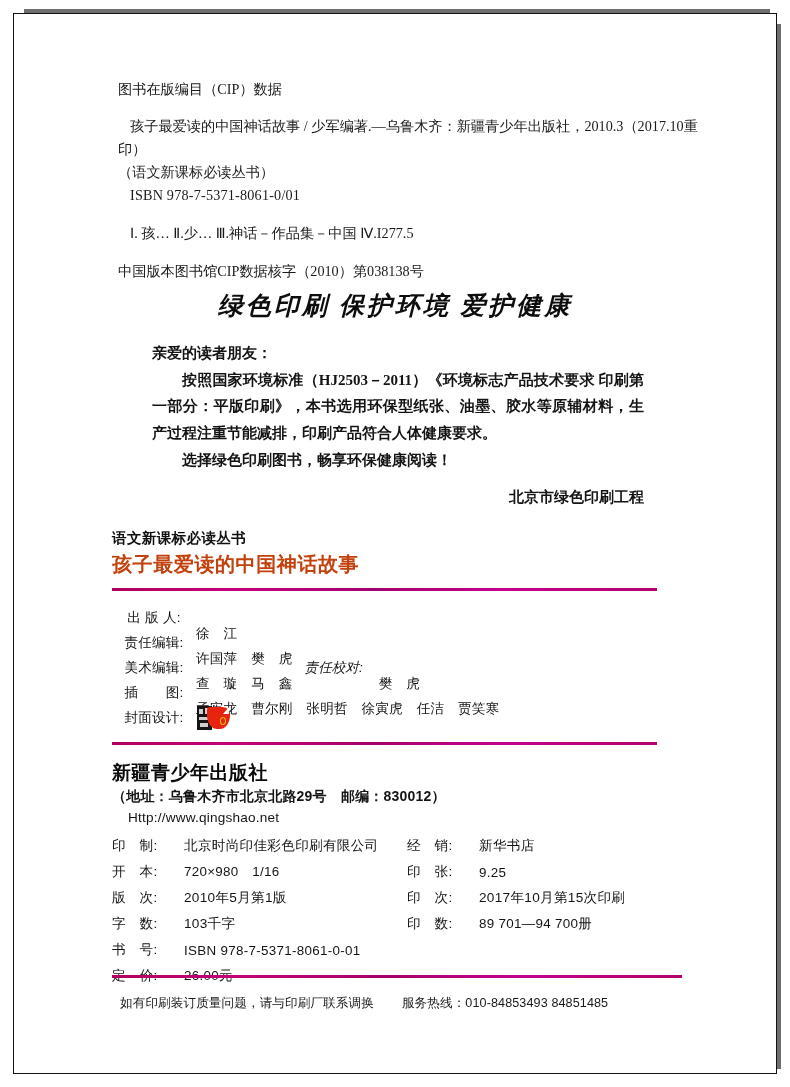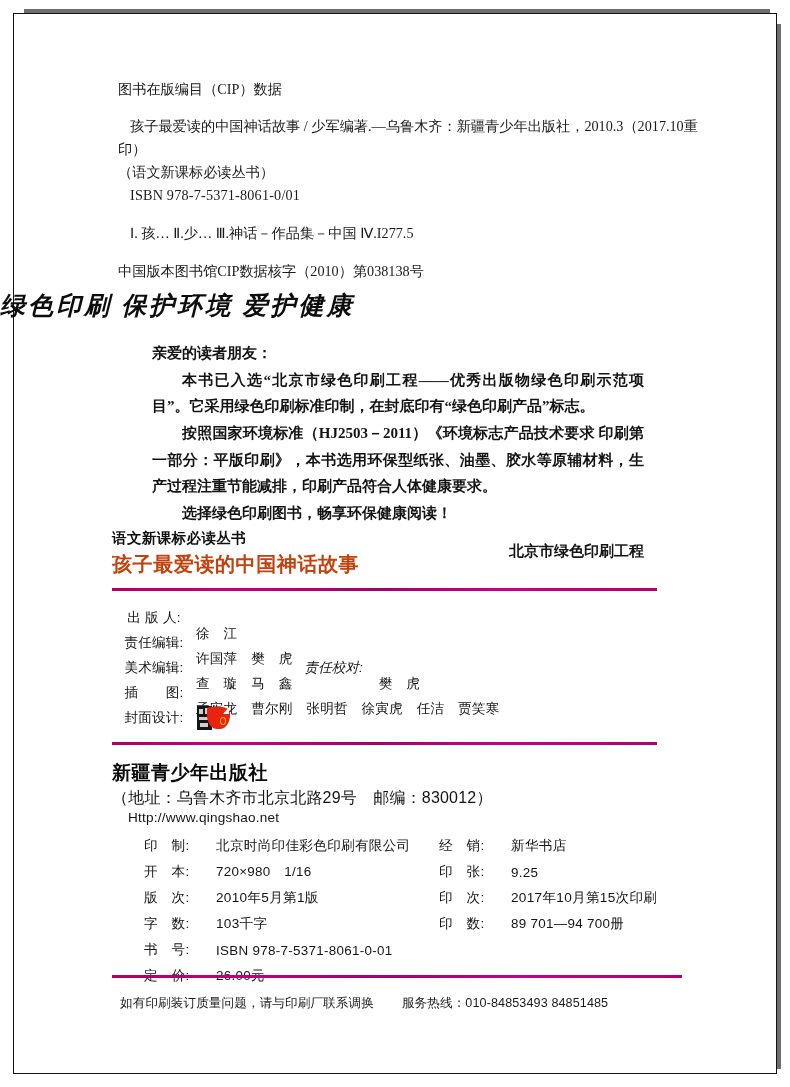--- a/index.html
+++ b/index.html
@@ -68,20 +68,21 @@
   .cip-wrap { white-space: normal; }
   .cip-indent { text-indent: 12px; }
   .cip-mono { font-family: "Liberation Serif", serif; letter-spacing: 0.2px; }
 
   
   .green-title {
     position: absolute;
     left: 0;
     top: 289px;
     width: 790px;
+    text-align: center;
     font-family: "Liberation Serif", serif;
     font-size: 25px;
     font-style: italic;
     font-weight: 600;
     letter-spacing: 3px;
     color: #0d0d0d;
   }
 
   
   .green-body {
@@ -220,23 +221,24 @@
     top: 760px;
     font-size: 19px;
     font-weight: bold;
     color: #0a0a0a;
     letter-spacing: 0.5px;
   }
   .publisher-addr {
     position: absolute;
     left: 112px;
     top: 788px;
-    font-size: 16px;
+    font-size: 14px;
     color: #141414;
     letter-spacing: 0.2px;
+    font-weight: bold;
   }
   .publisher-url {
     position: absolute;
     left: 128px;
     top: 810px;
     font-size: 13.6px;
     color: #141414;
     letter-spacing: 0.2px;
   }
 
@@ -247,21 +249,20 @@
     top: 833px;
     width: 570px;
     font-size: 13.6px;
     color: #141414;
   }
   .spec-row {
     display: flex;
     height: 26px;
     align-items: center;
     white-space: nowrap;
-    margin-left: 32px;
   }
   .spec-cell-left {
     width: 295px;
     display: flex;
     align-items: center;
   }
   .spec-cell-right {
     display: flex;
     align-items: center;
   }
@@ -305,21 +306,20 @@
     <div class="cip-gap-2"></div>
     <div class="cip-line cip-indent">Ⅰ. 孩…  Ⅱ.少…  Ⅲ.神话－作品集－中国  Ⅳ.I277.5</div>
     <div class="cip-gap-2"></div>
     <div class="cip-line">中国版本图书馆CIP数据核字（2010）第038138号</div>
   </div>
 
   <div class="green-title">绿色印刷  保护环境  爱护健康</div>
 
   <div class="green-body">
     <p>亲爱的读者朋友：</p>
-    <p class="ind">本书已入选“北京市绿色印刷工程——优秀出版物绿色印刷示范项目”。它采用绿色印刷标准印制，在封底印有“绿色印刷产品”标志。</p>
     <p class="ind">按照国家环境标准（HJ2503－2011）《环境标志产品技术要求 印刷第一部分：平版印刷》，本书选用环保型纸张、油墨、胶水等原辅材料，生产过程注重节能减排，印刷产品符合人体健康要求。</p>
     <p class="ind">选择绿色印刷图书，畅享环保健康阅读！</p>
     <p class="sign">北京市绿色印刷工程</p>
   </div>
 
   <div class="series">语文新课标必读丛书</div>
   <div class="booktitle">孩子最爱读的中国神话故事</div>
 
   <div class="rule r1"></div>
 

